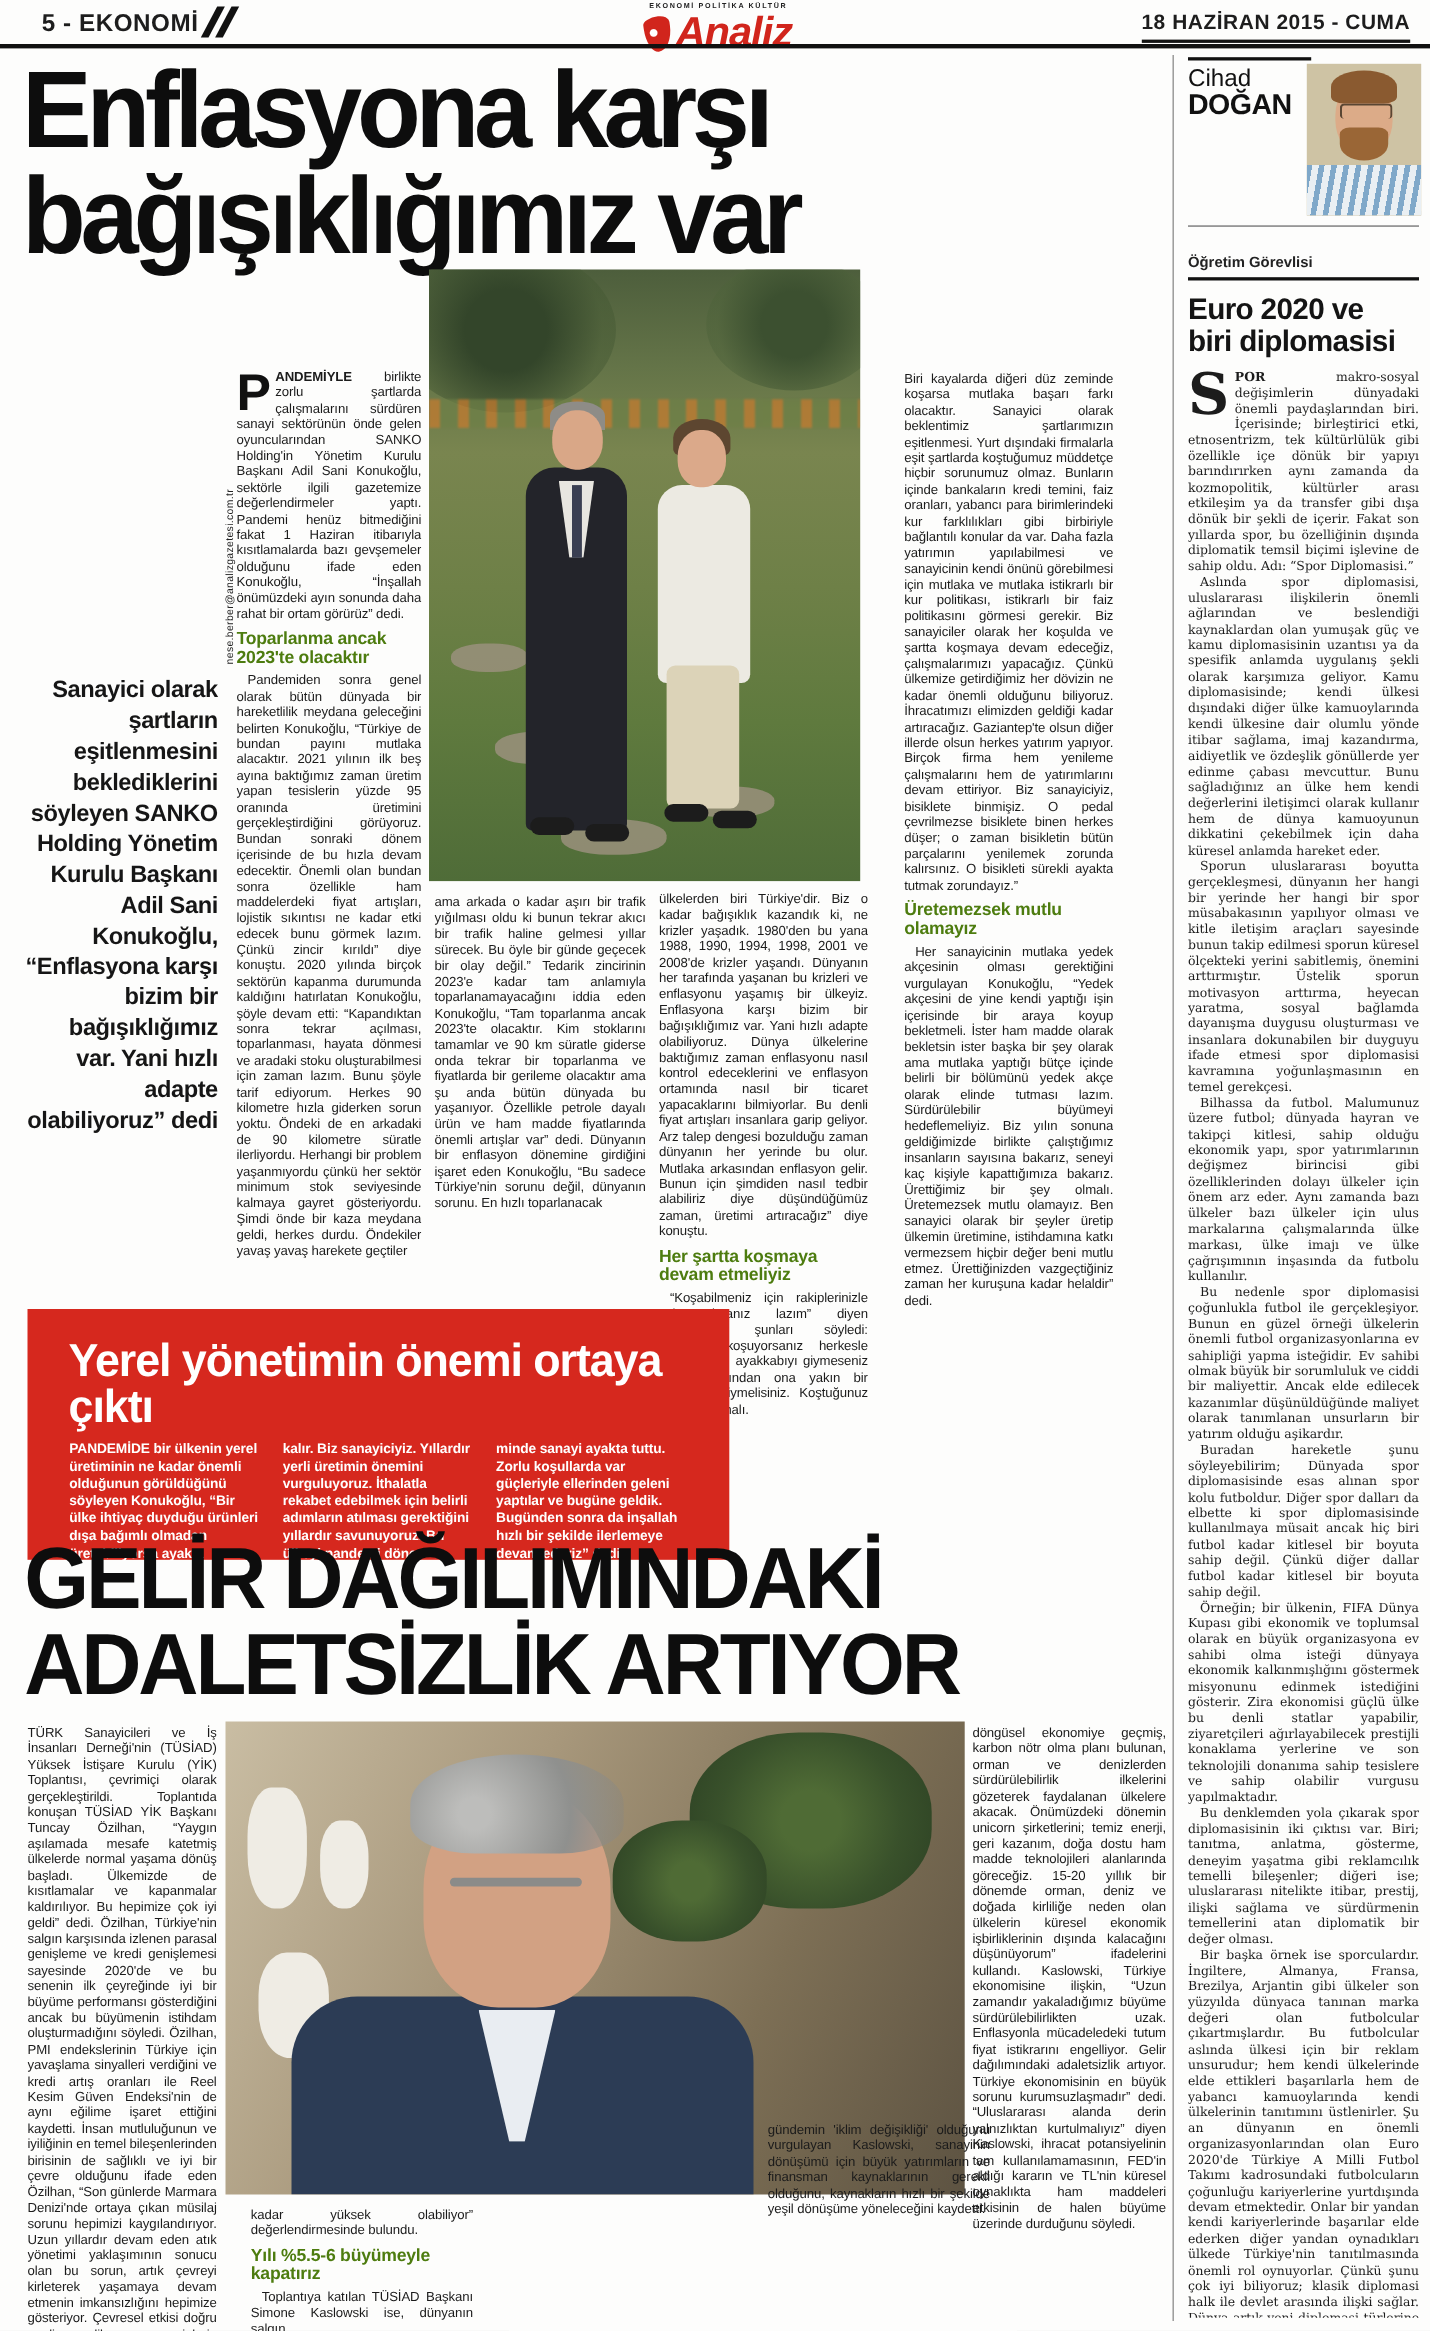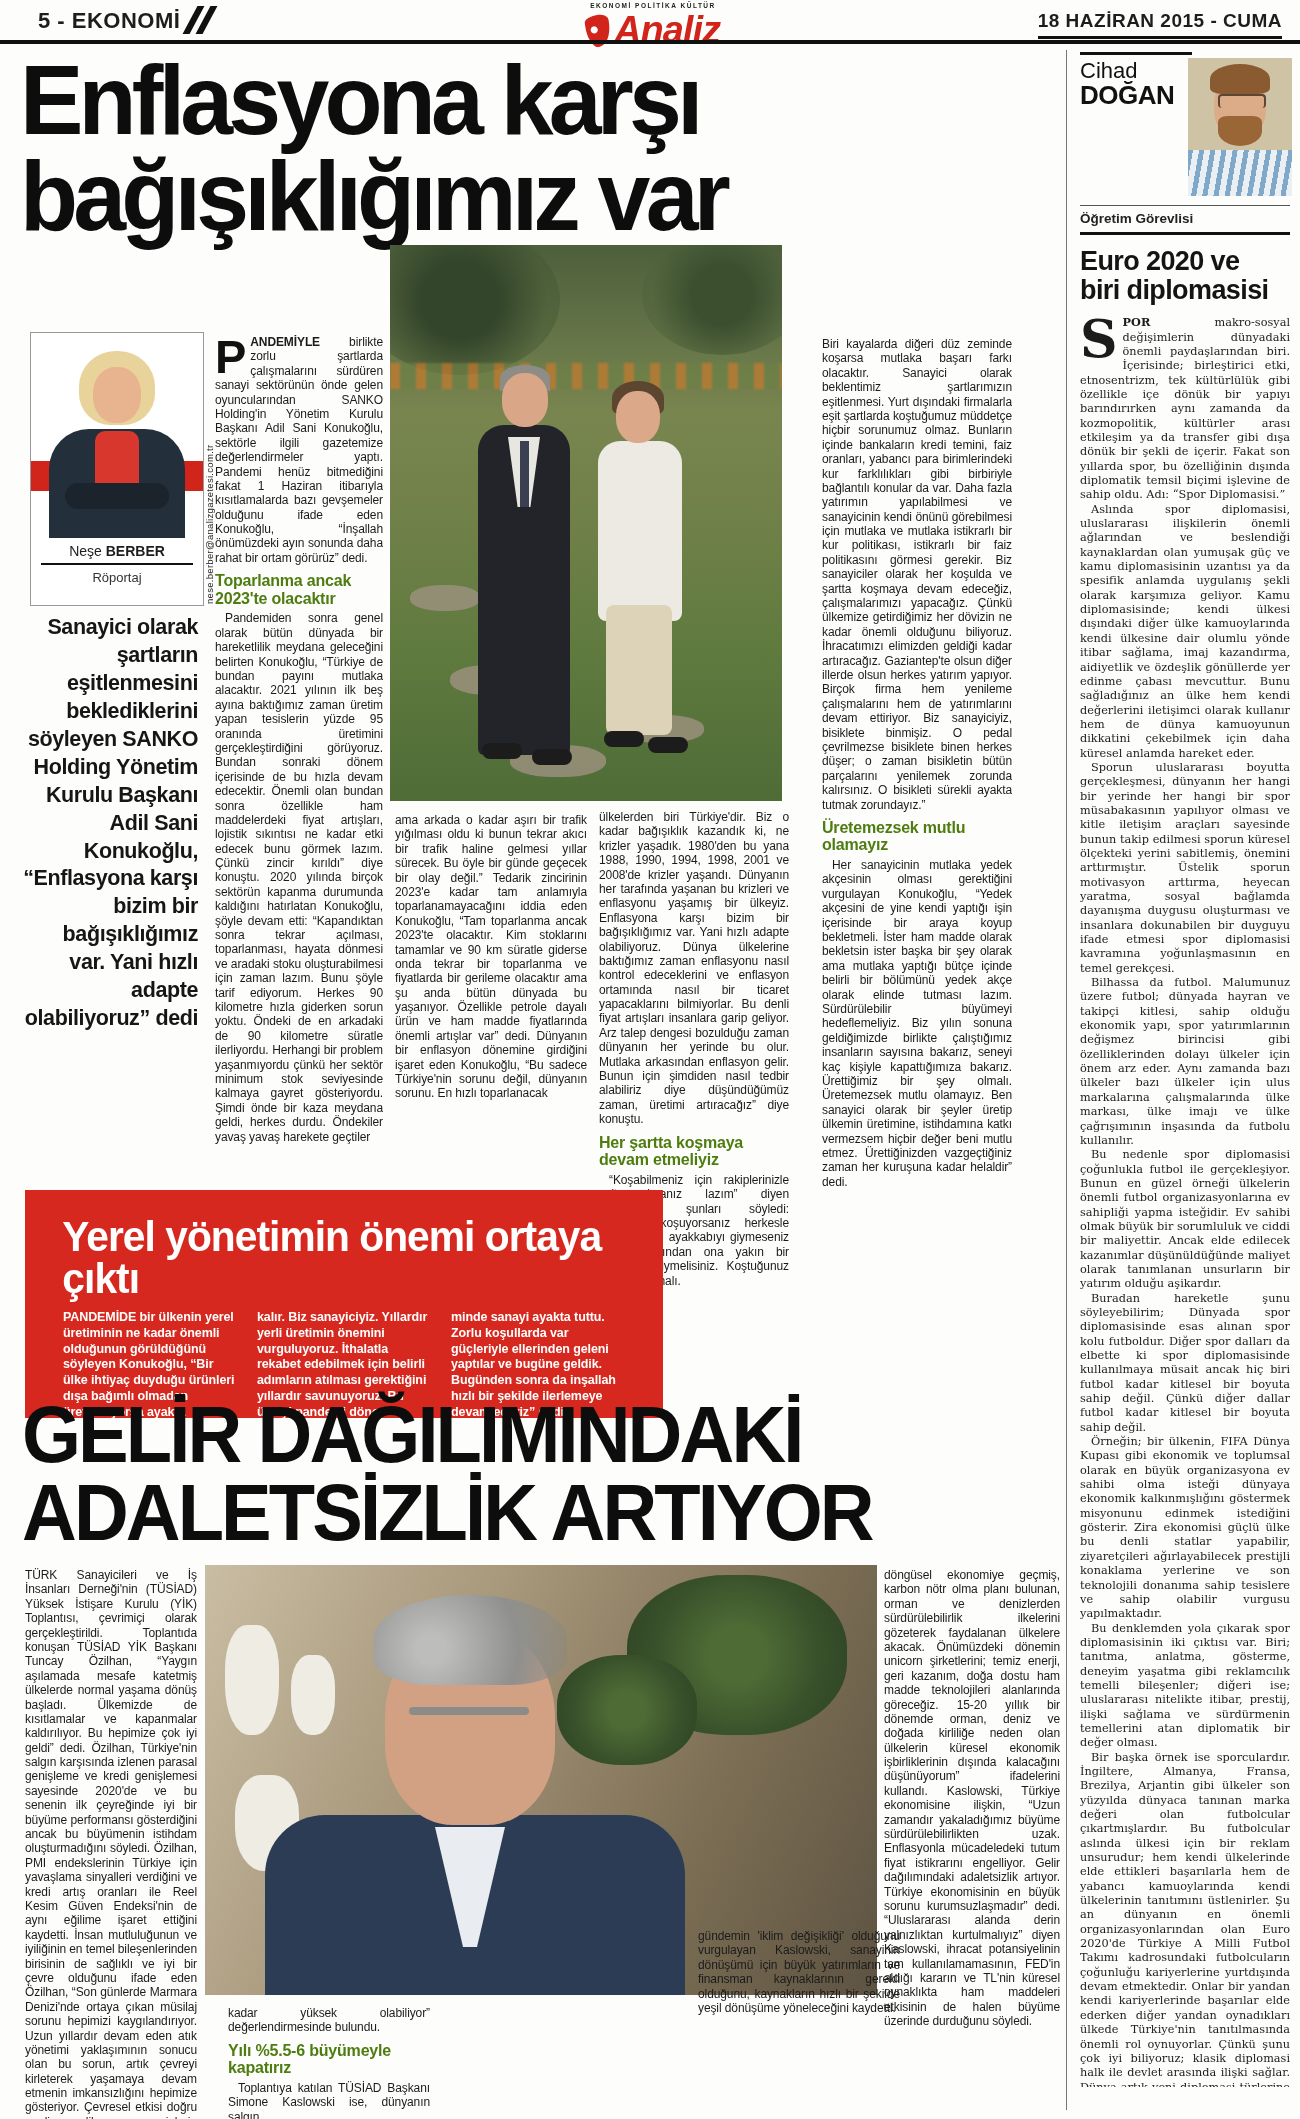--- a/index.html
+++ b/index.html
@@ -98,21 +98,21 @@
   .op-name .last{font-weight:bold;font-size:26px;letter-spacing:-.5px;}
   .op-photo{position:absolute;right:-2px;top:6px;width:104px;height:138px;background:#cec3a4;overflow:hidden;}
   .oph-shirt{position:absolute;left:0;top:92px;width:104px;height:46px;
       background:repeating-linear-gradient(100deg,#7fa8c9 0 5px,#e9eff3 5px 11px);}
   .oph-head{position:absolute;left:26px;top:16px;width:52px;height:66px;background:#dcab88;border-radius:46%;}
   .oph-hair{position:absolute;left:22px;top:6px;width:60px;height:30px;background:#8a5a30;border-radius:50% 50% 20% 20%;}
   .oph-beard{position:absolute;left:30px;top:58px;width:44px;height:30px;background:#9a6636;border-radius:20% 20% 50% 50%;}
   .oph-glasses{position:absolute;left:30px;top:36px;width:44px;height:12px;border-top:2px solid #5a4633;
       border-left:2px solid #5a4633;border-right:2px solid #5a4633;border-radius:4px;}
   .op-rule1{margin-top:96px;height:1px;background:#555;}
-  .op-role{font-size:13.5px;font-weight:bold;color:#222;padding:5px 0 6px 0;}
+  .op-role{font-size:13.5px;font-weight:bold;color:#222;padding:5px 0 6px 0;margin-top:20px;}
   .op-rule2{height:3px;background:#111;}
   .op-title{font-size:27px;font-weight:bold;color:#141414;line-height:1.08;margin:12px 0 10px 0;letter-spacing:-.6px;}
   .op-body{font-family:"DejaVu Serif","Liberation Serif",serif;font-size:11.3px;line-height:1.27;text-align:justify;
       color:#1c1c1c;height:1772px;overflow:hidden;}
   .op-body p{margin:0;}
   .op-body p.ind{text-indent:11px;}
   .op-drop{float:left;font-size:52px;line-height:.78;padding:4px 5px 0 0;font-weight:bold;font-family:"DejaVu Serif",serif;}
 </style>
 </head>
 <body>
@@ -132,37 +132,20 @@
     </div>
   </div>
   <div class="hdr-date">18 HAZİRAN 2015 - CUMA</div>
   <div class="hdr-rule"></div>
 
   <div class="headline">
     <div>Enflasyona karşı</div>
     <div>bağışıklığımız var</div>
   </div>
 
-  <div class="rep-box">
-    <div class="rep-photo">
-      <div class="rep-redbar"></div>
-      <div class="rep-jacket"></div>
-      <div class="rep-top"></div>
-      <div class="rep-arms"></div>
-      <div class="rep-hair"></div>
-      <div class="rep-face"></div>
-    </div>
-    <div class="rep-cap">
-      <div class="rep-name">
-        <span>Neşe</span>
-        <b>BERBER</b>
-      </div>
-      <div class="rep-role">Röportaj</div>
-    </div>
-  </div>
   <div class="rep-mail">nese.berber@analizgazetesi.com.tr</div>
 
   <div class="intro">Sanayici olarak şartların eşitlenmesini beklediklerini söyleyen SANKO Holding Yönetim Kurulu Başkanı Adil Sani Konukoğlu, “Enflasyona karşı bizim bir bağışıklığımız var. Yani hızlı adapte olabiliyoruz” dedi</div>
 
   <div class="photo-garden">
     <div class="pg-tree"></div>
     <div class="pg-tree2"></div>
     <div class="pg-flowers"></div>
     <div class="pg-stone" style="left:20px;top:340px;width:70px;height:26px;"></div>
     <div class="pg-stone" style="left:60px;top:420px;width:84px;height:30px;"></div>

